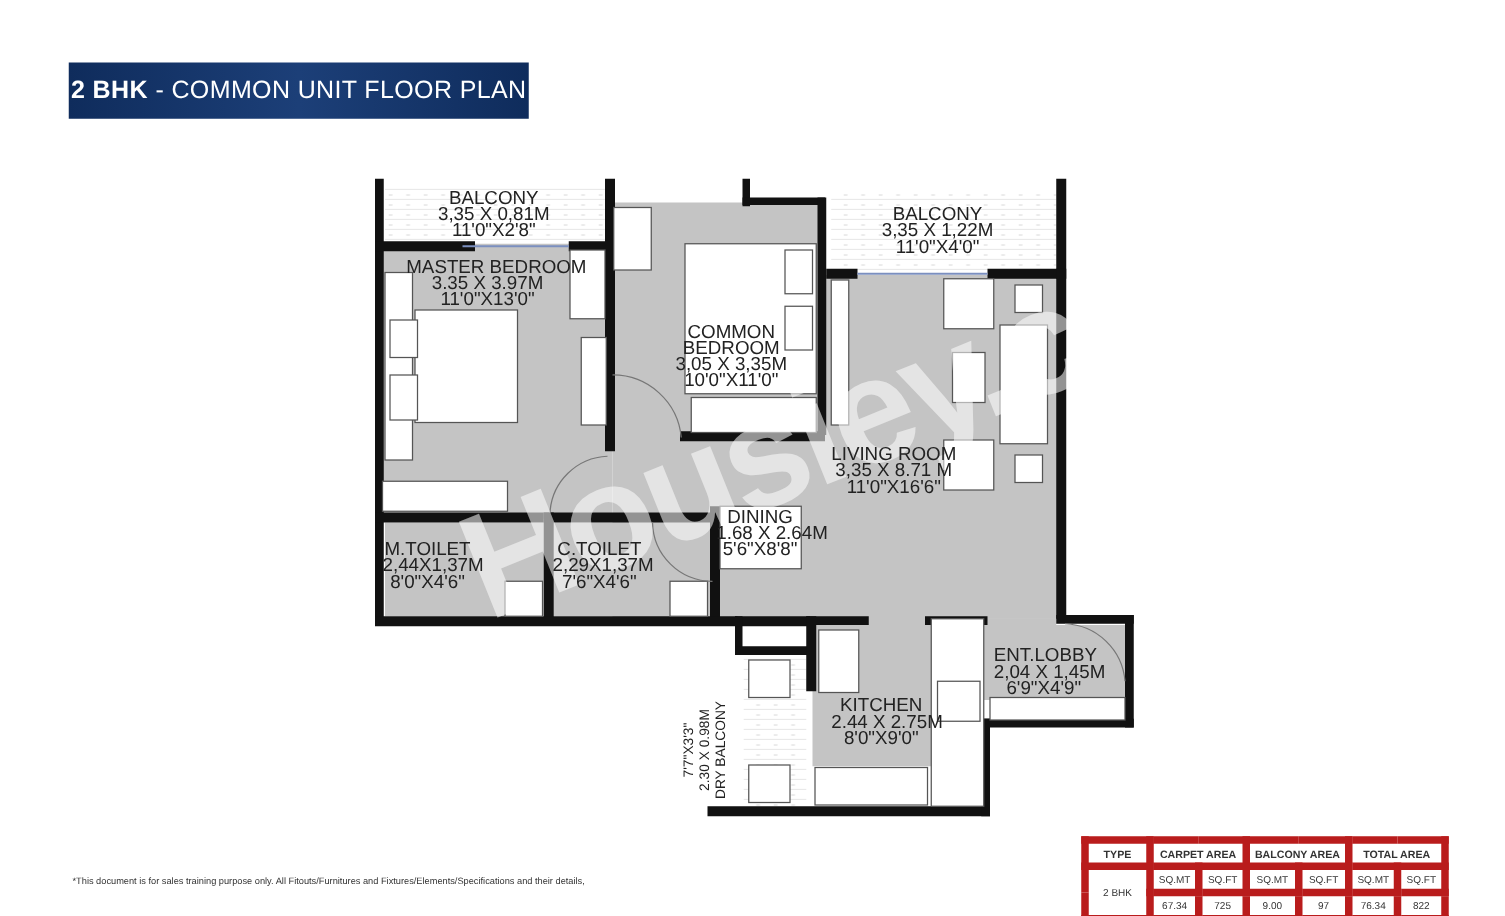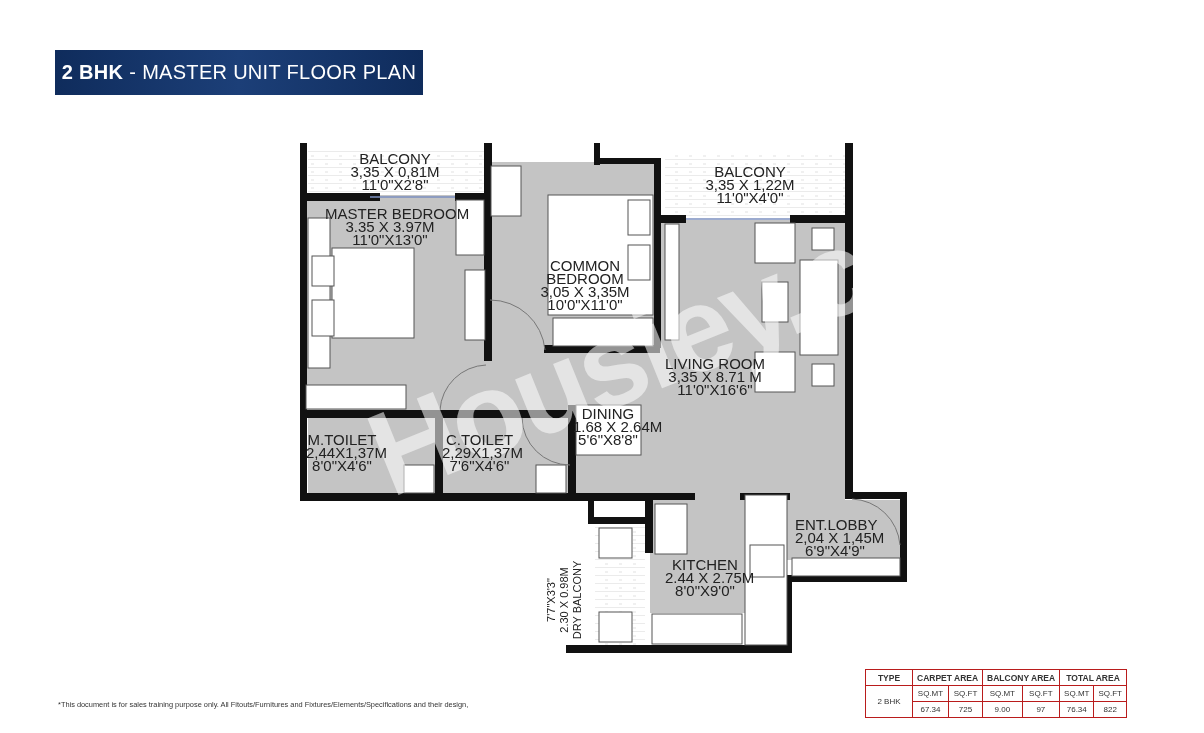--- a/index.html
+++ b/index.html
@@ -5,30 +5,30 @@
   html,body{margin:0;padding:0;background:#fff;}
   body{width:1204px;height:733px;position:relative;overflow:hidden;font-family:"Liberation Sans",sans-serif;color:#222;}
   .title-bar{position:absolute;left:55px;top:50px;width:368px;height:45px;background:linear-gradient(90deg,#0f2c5c,#1c3f78 50%,#0f2c5c);display:flex;align-items:center;justify-content:center;color:#fff;font-size:20px;letter-spacing:0.3px;}
   .title-bar b{font-weight:bold;margin-right:6px;}
   svg.plan{position:absolute;left:0;top:0;}
   .lbl{position:absolute;text-align:center;font-size:15px;line-height:13px;color:#222;white-space:nowrap;}
   .lbl span{display:block;}
   .vlbl{position:absolute;transform:rotate(-90deg);transform-origin:left top;font-size:11px;line-height:13px;text-align:center;white-space:nowrap;color:#222;}
   .disclaimer{position:absolute;left:58px;top:699px;font-size:7.4px;line-height:11px;color:#333;width:520px;}
   table.area{position:absolute;left:865px;top:669px;border-collapse:collapse;font-size:8px;color:#333;}
-  table.area td, table.area th{border:1px solid #b91c1c;padding:0 4px;height:15px;text-align:center;}
+  table.area td, table.area th{border:6px solid #b91c1c;padding:0 4px;height:15px;text-align:center;}
   table.area th{font-weight:bold;font-size:8.5px;}
   .watermark{position:absolute;left:350px;top:260px;font-size:120px;color:rgba(255,255,255,0.55);transform:rotate(-22deg);font-weight:bold;pointer-events:none;letter-spacing:-4px;}
 </style>
 </head>
 <body>
 
 <div class="title-bar">
   <b>2 BHK</b>
-  <span>- MASTER UNIT FLOOR PLAN</span>
+  <span>- COMMON UNIT FLOOR PLAN</span>
 </div>
 
 <svg class="plan" width="1204" height="733">
   <defs>
     <pattern id="tile" width="14" height="8" patternUnits="userSpaceOnUse">
       <rect width="14" height="8" fill="#fff"></rect>
       <line x1="0" y1="7.5" x2="14" y2="7.5" stroke="#ddd" stroke-width="0.6"></line>
       <line x1="3" y1="4" x2="6" y2="4" stroke="#ccc" stroke-width="0.6"></line>
     </pattern>
   </defs>
@@ -180,21 +180,21 @@
     <span>2,04 X 1,45M</span>
     <span>6'9"X4'9"</span>
 </div>
 <div class="vlbl" style="left:545px;top:655px;width:110px;">
   <span style="display:block">7'7"X3'3"</span>
     <span style="display:block">2.30 X 0.98M</span>
     <span style="display:block">DRY BALCONY</span>
 </div>
 
 <div class="disclaimer">
-  <div>*This document is for sales training purpose only. All Fitouts/Furnitures and Fixtures/Elements/Specifications and their design,</div>
+  <div>*This document is for sales training purpose only. All Fitouts/Furnitures and Fixtures/Elements/Specifications and their details,</div>
 </div>
 
 <table class="area">
   <tbody>
       <tr>
     <th style="width:38px">TYPE</th>
     <th colspan="2">CARPET AREA</th>
     <th colspan="2">BALCONY AREA</th>
     <th colspan="2">TOTAL AREA</th>
   </tr>

